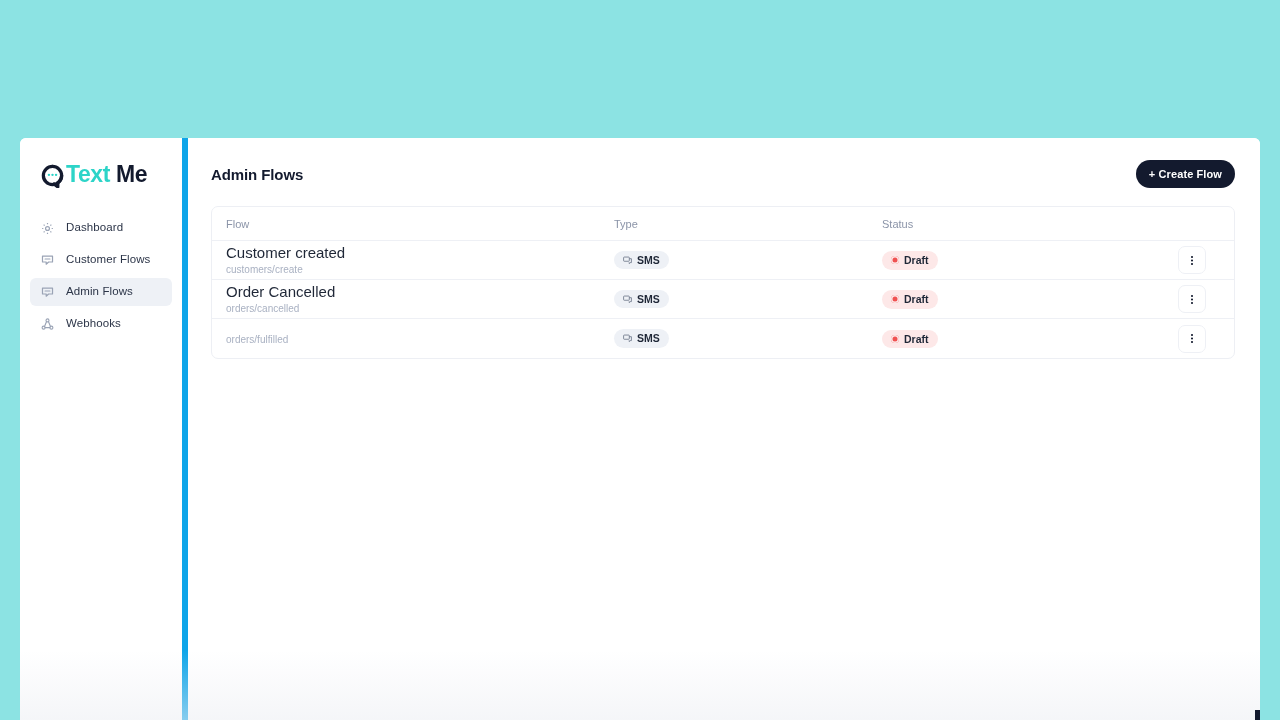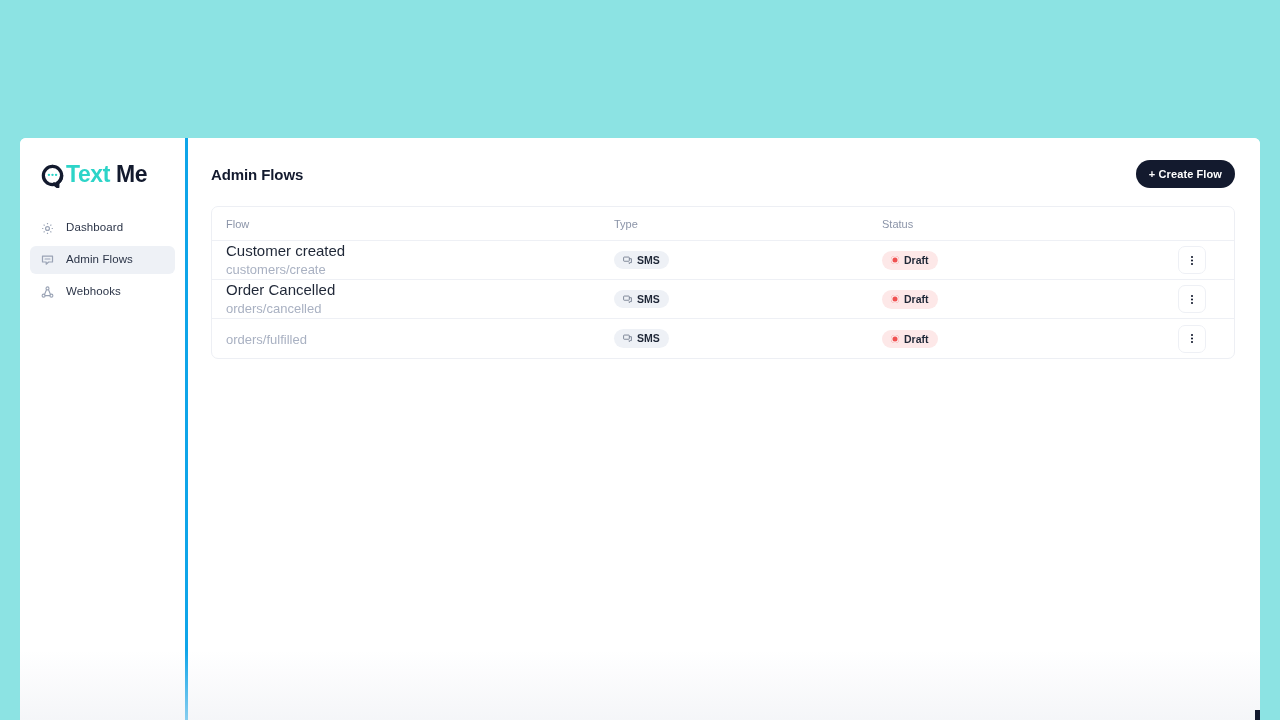--- a/index.html
+++ b/index.html
@@ -28,21 +28,21 @@
     display: flex;
     overflow: hidden;
     box-shadow: 0 0 0 0 rgba(0,0,0,0);
   }
 
   
   .sidebar {
     width: 168px;
     flex: 0 0 168px;
     background: #ffffff;
-    border-right: 3px solid #0ea5e9;
+    border-right: 6px solid #0ea5e9;
     padding: 0;
     position: relative;
   }
 
   .logo {
     display: flex;
     align-items: center;
     height: 56px;
     padding: 0 0 0 20px;
     margin-top: 8px;
@@ -166,21 +166,21 @@
   .c-status { flex: 1 1 auto; }
   .c-action { flex: 0 0 84px; display: flex; justify-content: center; }
 
   .flow-name {
     font-size: 15px;
     color: #1f2737;
     font-weight: 400;
     line-height: 1.2;
   }
   .flow-path {
-    font-size: 13px;
+    font-size: 10px;
     color: #a9b1c2;
     margin-top: 2px;
     line-height: 1.2;
   }
 
   .badge {
     display: inline-flex;
     align-items: center;
     gap: 5px;
     border-radius: 11px;
@@ -268,20 +268,29 @@
       <div class="nav-item">
         <span class="nav-icon">
           <svg viewBox="0 0 14 14" width="13" height="13" fill="none" stroke="currentColor" stroke-width="1.3">
             <circle cx="7" cy="7" r="2.1"></circle>
             <path d="M7 1.2v1.3M7 11.5v1.3M12.8 7h-1.3M2.5 7H1.2M11.1 2.9l-.95.95M3.85 10.15l-.95.95M11.1 11.1l-.95-.95M3.85 3.85l-.95-.95"></path>
           </svg>
         </span>
         <span class="nav-label">Dashboard</span>
       </div>
 
+      <div class="nav-item">
+        <span class="nav-icon">
+          <svg viewBox="0 0 14 14" width="13" height="13" fill="none" stroke="currentColor" stroke-width="1.3" stroke-linejoin="round">
+            <path d="M1.6 2.2h10.8v6.4H8.2L5.6 11V8.6H1.6z"></path>
+            <path d="M4.4 5.4h5.2" stroke-linecap="round"></path>
+          </svg>
+        </span>
+        <span class="nav-label">Customer Flows</span>
+      </div>
 
       <div class="nav-item active">
         <span class="nav-icon">
           <svg viewBox="0 0 14 14" width="13" height="13" fill="none" stroke="currentColor" stroke-width="1.3" stroke-linejoin="round">
             <path d="M1.6 2.2h10.8v6.4H8.2L5.6 11V8.6H1.6z"></path>
             <path d="M4.4 5.4h5.2" stroke-linecap="round"></path>
           </svg>
         </span>
         <span class="nav-label">Admin Flows</span>
       </div>

